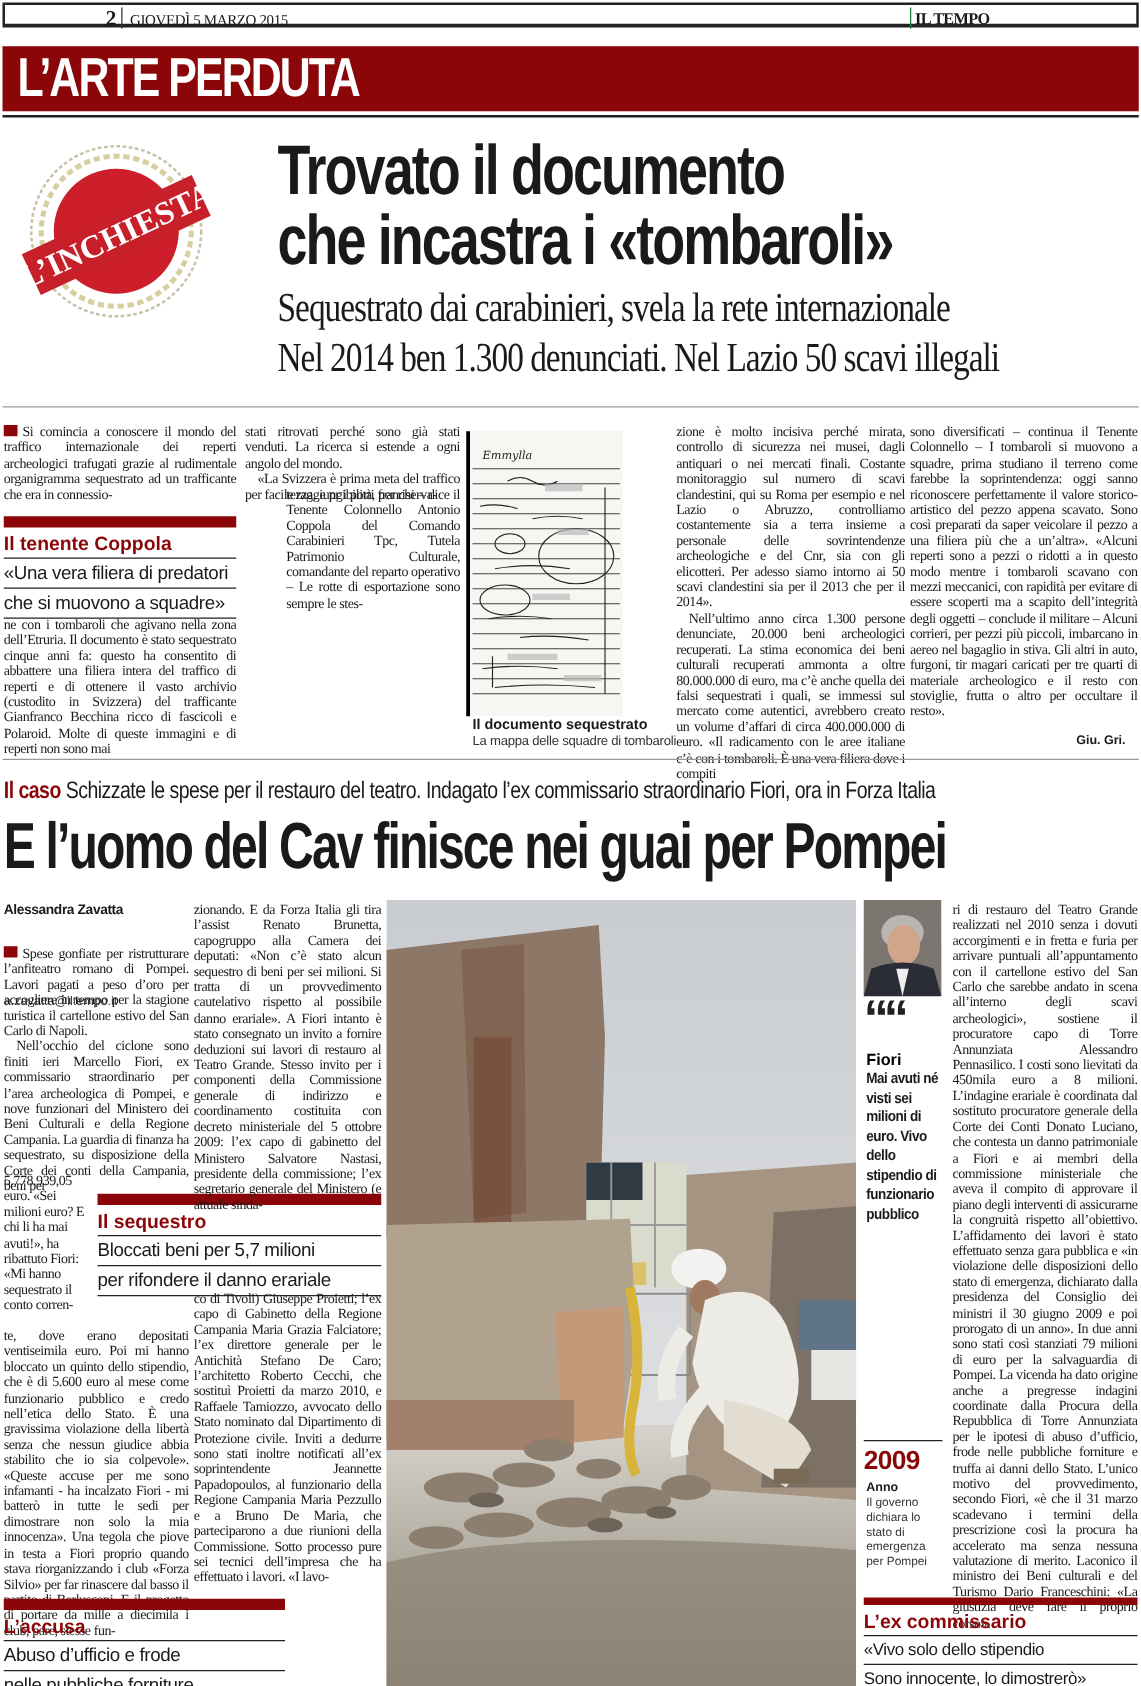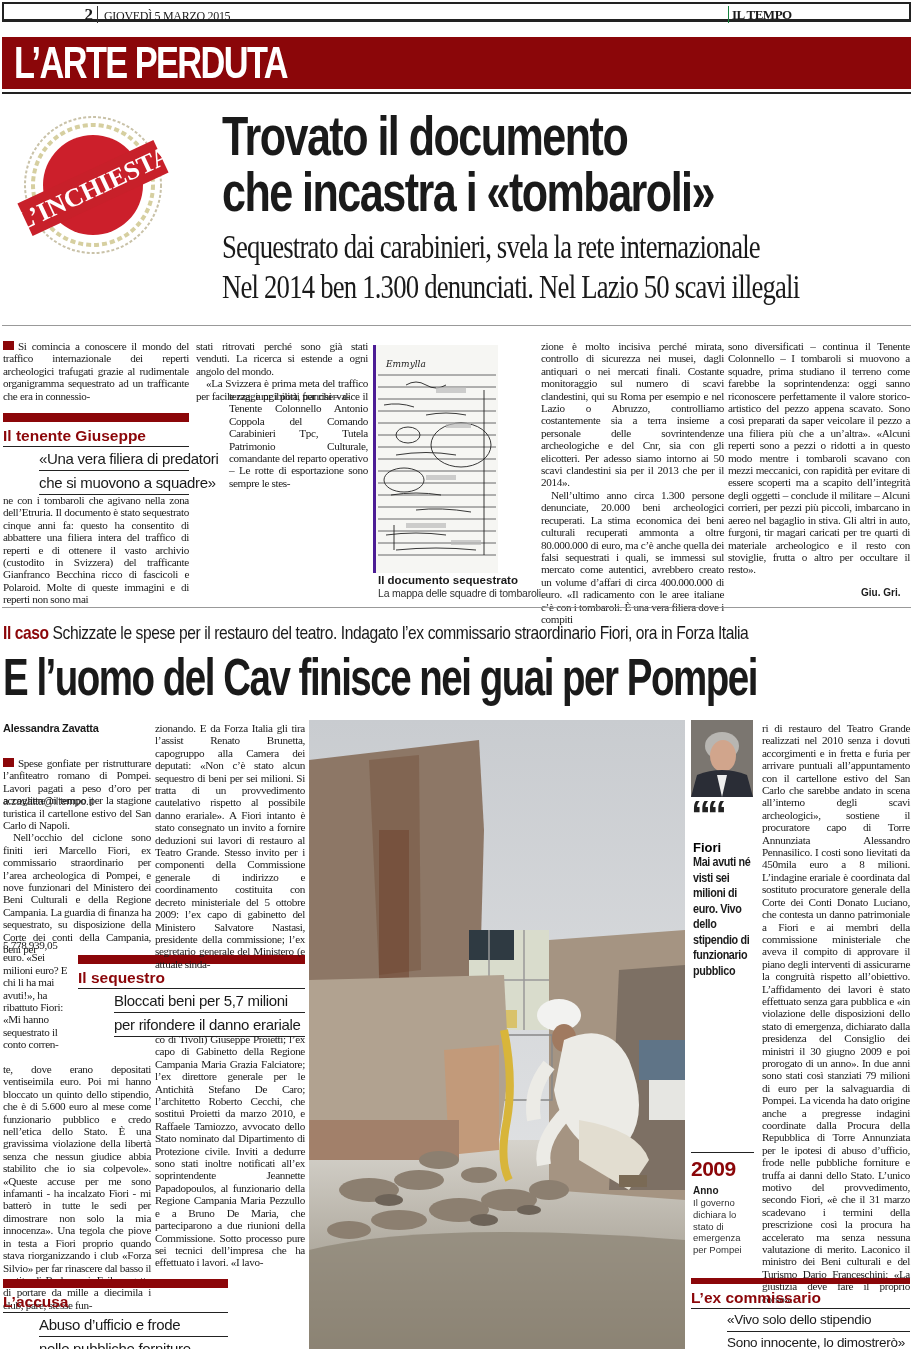--- a/index.html
+++ b/index.html
@@ -26,23 +26,23 @@
 
   .col { position: absolute; font-size: 11.2px; line-height: 12.4px; text-align: justify; letter-spacing: -0.35px; }
   .col p { text-indent: 0; }
   .col p + p { text-indent: 10px; }
   .lead-sq { display: inline-block; width: 11px; height: 9px; background: #8b0609; margin-right: 4px; vertical-align: 0; }
 
   
   .pull { position: absolute; font-family: "Liberation Sans", sans-serif; }
   .pull .bar { height: 9px; background: #8b0609; margin-bottom: 4px; }
   .pull .kicker { font: bold 15.5px/19px "Liberation Sans", sans-serif; color: #8b0609; border-bottom: 1.5px solid #222; padding-bottom: 1px; }
-  .pull .line { font: 15px/21px "Liberation Sans", sans-serif; border-bottom: 1.5px solid #222; padding: 1px 0; letter-spacing: -0.3px; white-space: nowrap; margin-left: 36px; }
-
-  #doc-image { left: 373px; top: 345px; width: 125px; height: 228px; background: #f4f4f2; border-left: 3px solid #4c1d95; }
+  .pull .line { font: 15px/21px "Liberation Sans", sans-serif; border-bottom: 1.5px solid #222; padding: 1px 0; letter-spacing: -0.3px; white-space: nowrap; }
+
+  #doc-image { left: 373px; top: 345px; width: 125px; height: 228px; background: #f4f4f2; border-left: 3px solid #000000; }
   #doc-caption-title { left: 378px; top: 574px; font: bold 11.5px/13px "Liberation Sans", sans-serif; }
   #doc-caption-text { left: 378px; top: 587px; font: 10.5px/12px "Liberation Sans", sans-serif; color: #333; letter-spacing: -0.2px; }
   #byline1 { left: 861px; top: 587px; font: bold 10px/12px "Liberation Sans", sans-serif; }
   #rule3 { left: 2px; top: 607px; width: 909px; height: 1px; background: #999; }
 
   
   #kicker2 { left: 3px; top: 621px; font: 19px/24px "Liberation Sans", sans-serif; letter-spacing: -0.5px; transform: scaleX(0.82); transform-origin: left top; white-space: nowrap; }
   #kicker2 b { color: #8b0609; }
   #headline2 { left: 3px; top: 650px; font: bold 52px/54px "Liberation Sans", sans-serif; letter-spacing: -2px; transform: scaleX(0.74); transform-origin: left top; white-space: nowrap; }
 
@@ -94,21 +94,21 @@
   <div>Nel 2014 ben 1.300 denunciati. Nel Lazio 50 scavi illegali</div>
 </div>
 <div id="rule2" class="abs"></div>
 
 <div class="col" style="left:3px; top:340px; width:186px;">
   <p><span class="lead-sq"></span><span>Si comincia a conoscere il mondo del traffico internazionale dei reperti archeologici trafugati grazie al rudimentale organigramma sequestrato ad un trafficante che era in connessio-</span></p>
 </div>
 
 <div class="pull" style="left:3px; top:413px; width:186px;">
   <div class="bar"></div>
-  <div class="kicker">Il tenente Giuseppe</div>
+  <div class="kicker">Il tenente Coppola</div>
   <div class="line">«Una vera filiera di predatori</div>
   <div class="line">che si muovono a squadre»</div>
 </div>
 
 <div class="col" style="left:3px; top:494px; width:186px;">
   <p>ne con i tombaroli che agivano nella zona dell’Etruria. Il documento è stato sequestrato cinque anni fa: questo ha consentito di abbattere una filiera intera del traffico di reperti e di ottenere il vasto archivio (custodito in Svizzera) del trafficante Gianfranco Becchina ricco di fascicoli e Polaroid. Molte di queste immagini e di reperti non sono mai</p>
 </div>
 
 <div class="col" style="left:196px; top:340px; width:172px;">
   <p>stati ritrovati perché sono già stati venduti. La ricerca si estende a ogni angolo del mondo.</p>

